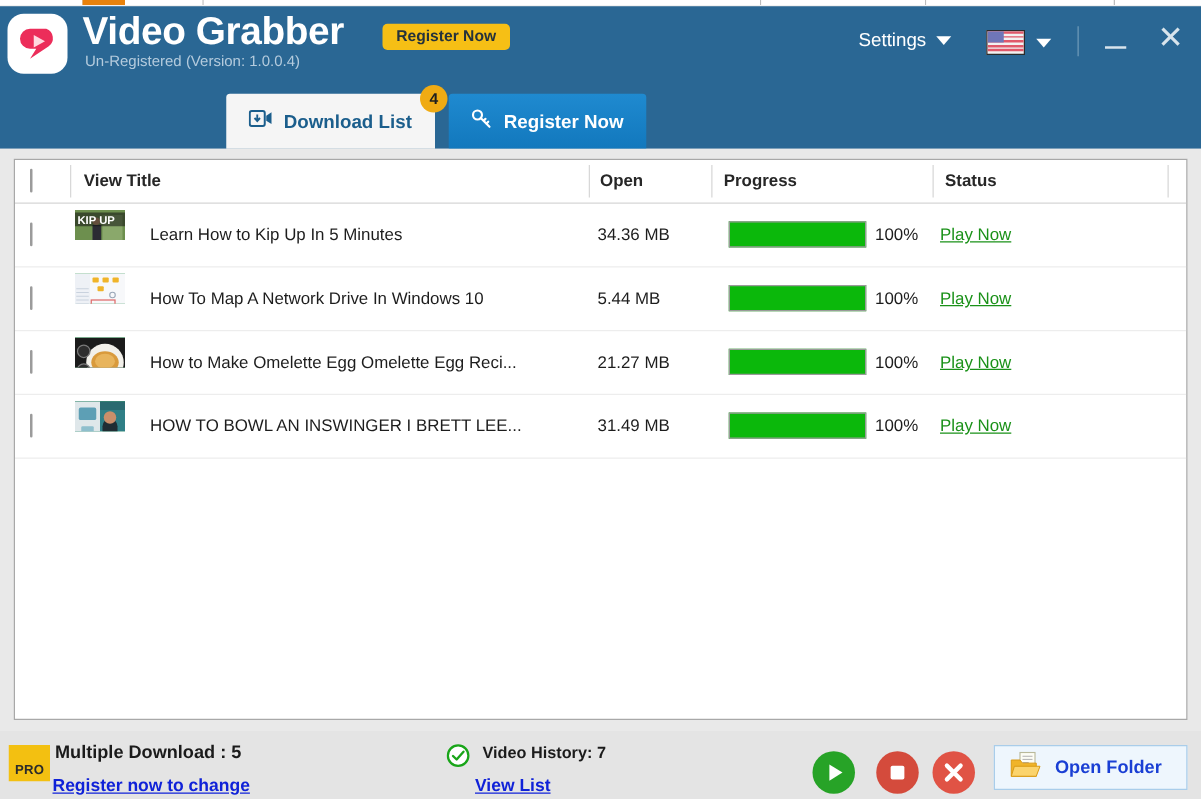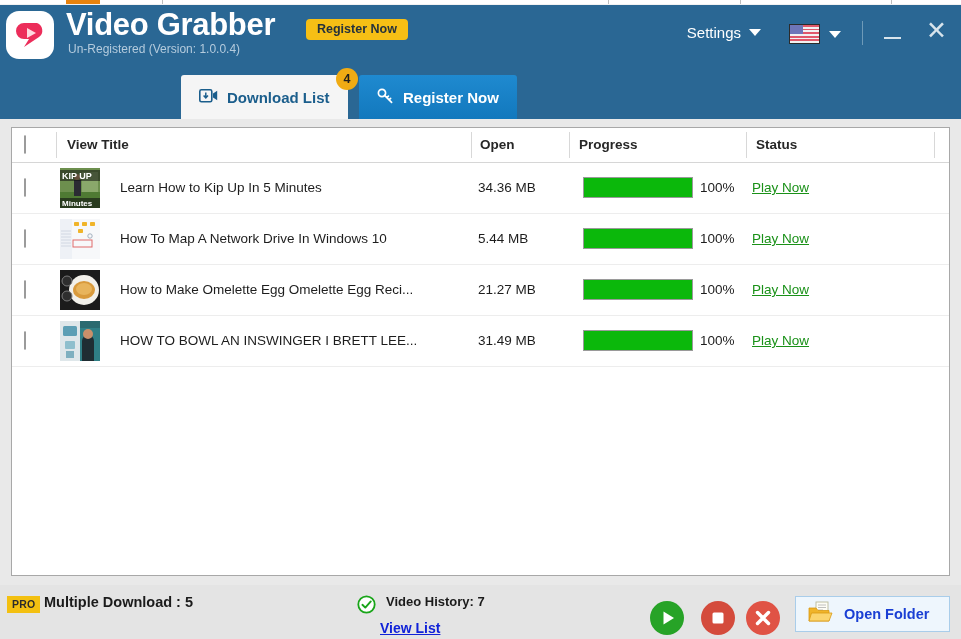--- a/index.html
+++ b/index.html
@@ -250,21 +250,21 @@
   }
   .row {
     position: relative;
     height: 50px;
     border-bottom: 1px solid #ededed;
   }
   .row-check { position: absolute; left: 12px; top: 16px; }
   .thumb {
     position: absolute;
     left: 48px; top: 5px;
-    width: 40px; height: 40px;
+    width: 40px; height: 24px;
     overflow: hidden;
     background: #15803d;
   }
   .thumb svg { display: block; }
   .vtitle {
     position: absolute;
     left: 108px; top: 17px;
     font-size: 13.5px;
     color: #1d1d1d;
     white-space: nowrap;
@@ -300,21 +300,21 @@
 
   
   #footer {
     position: relative;
     height: 54px;
     background: #e4e4e4;
   }
   #pro-badge {
     position: absolute;
     left: 7px; top: 11px;
-    padding: 2px 5px 3px 5px;
+    padding: 14px 5px 3px 5px;
     background: #f3c011;
     font-size: 10.5px;
     font-weight: bold;
     color: #2b2b2b;
     letter-spacing: 0.2px;
   }
   #multi-label {
     position: absolute;
     left: 44px; top: 9px;
     font-size: 14.5px;
@@ -566,20 +566,21 @@
         <span class="ppct">100%</span>
         <span class="playnow">Play Now</span>
       </div>
 
     </div>
   </div>
 
   <div id="footer">
     <span id="pro-badge">PRO</span>
     <span id="multi-label">Multiple Download : 5</span>
+    <span id="register-change">Register now to change</span>
 
     <span id="hist-icon">
       <svg width="19" height="19" viewBox="0 0 19 19">
         <circle cx="9.5" cy="9.5" r="8.2" fill="#ffffff" stroke="#19a519" stroke-width="1.8"></circle>
         <path d="M5.4 9.8 L8.3 12.6 L13.8 6.4" fill="none" stroke="#19a519" stroke-width="1.9" stroke-linecap="round" stroke-linejoin="round"></path>
       </svg>
     </span>
     <span id="hist-label">Video History: 7</span>
     <span id="view-list">View List</span>
 

